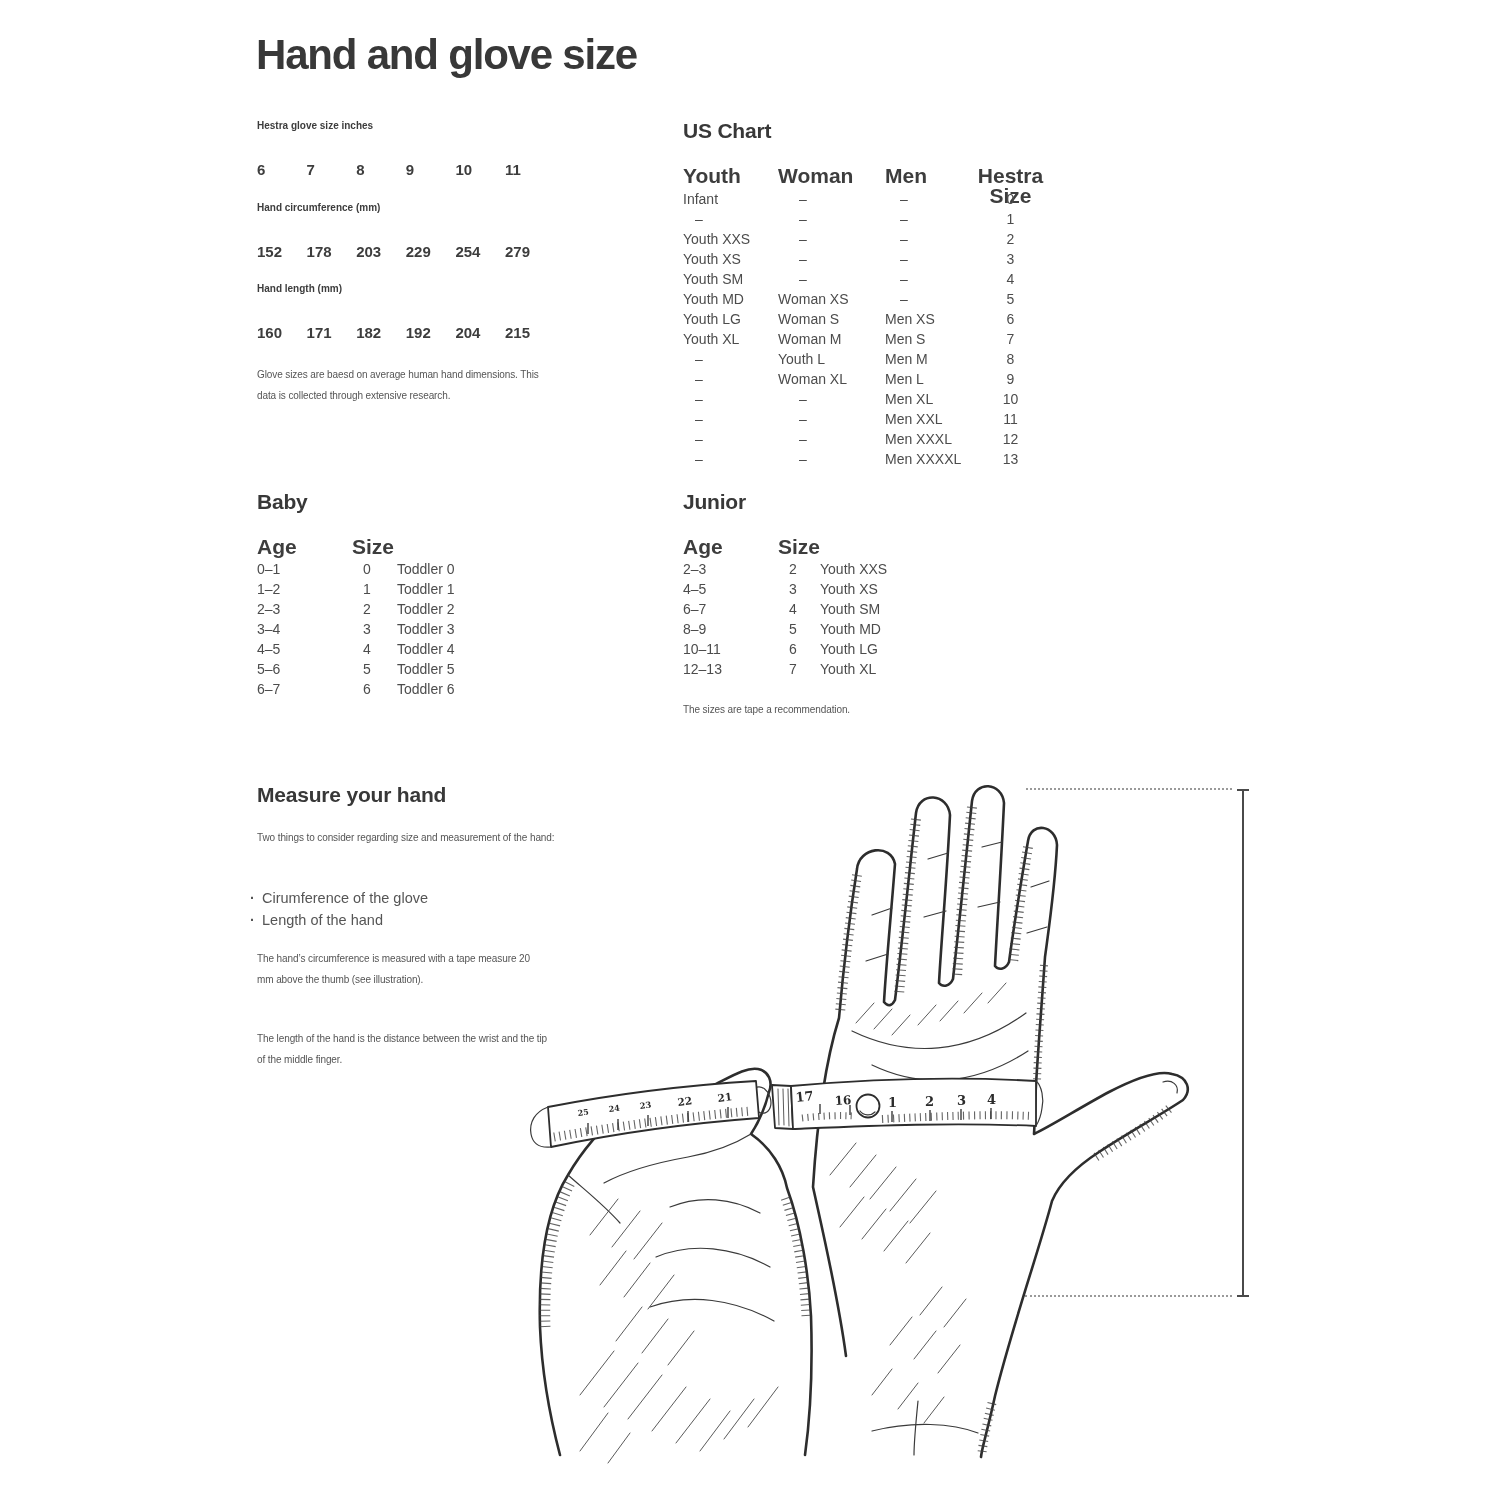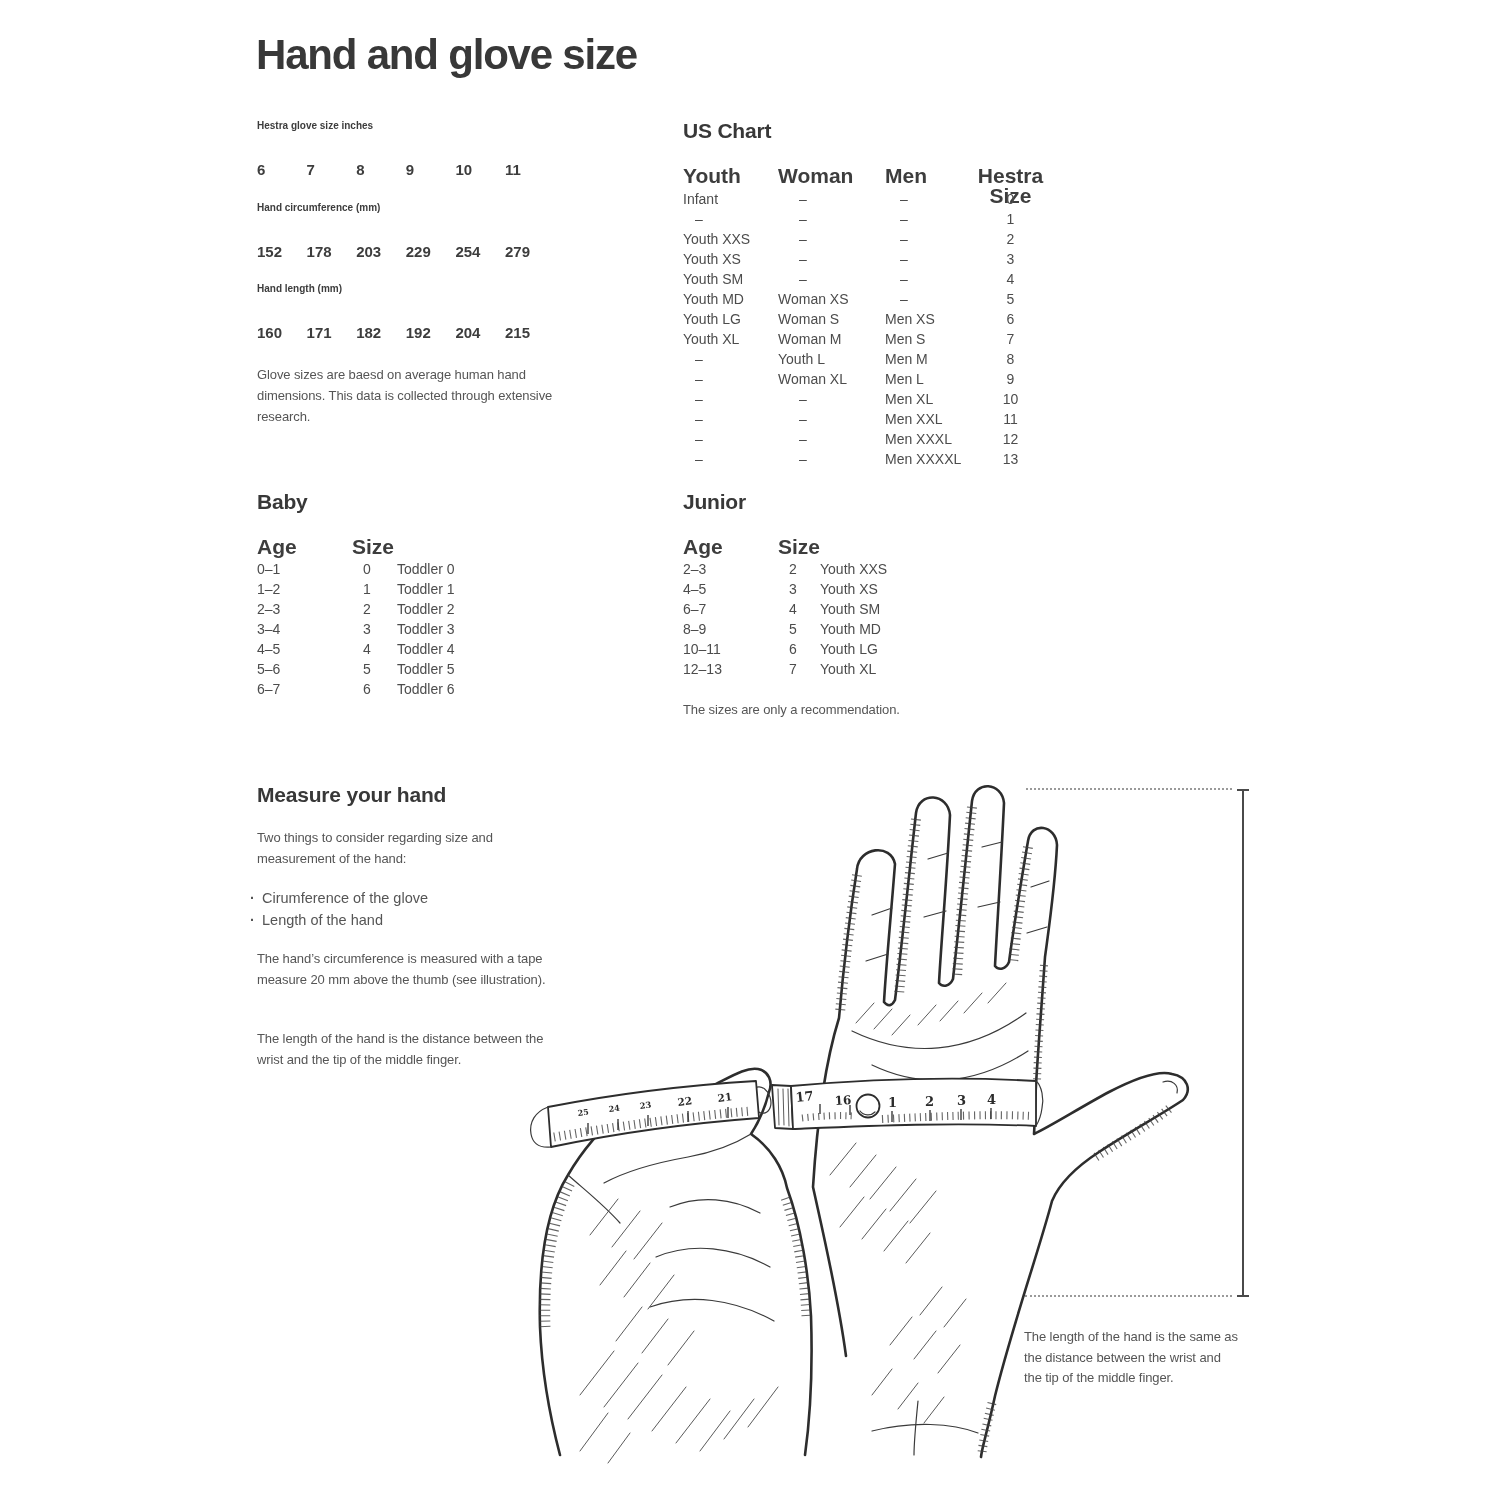--- a/index.html
+++ b/index.html
@@ -10,21 +10,21 @@
     color:#4c4c4c; overflow:hidden;
     -webkit-font-smoothing:antialiased;
   }
   .abs { position:absolute; }
   .title {
     left:256px; top:34px; font-size:42px; font-weight:700; color:#383838;
     letter-spacing:-1.2px; line-height:1;
   }
   .h2 { font-size:21px; font-weight:700; color:#383838; line-height:1; letter-spacing:-0.2px; }
   .lbl { font-size:10px; font-weight:700; color:#3d3d3d; line-height:1; }
-  .body-txt { font-size:13px; line-height:21px; color:#555; letter-spacing:-0.1px; }
+  .body-txt { font-size:10px; line-height:21px; color:#555; letter-spacing:-0.1px; }
 
   
   .numrow { display:grid; grid-template-columns:repeat(6,49.6px); left:257px;
             font-size:15px; font-weight:700; color:#3d3d3d; line-height:1; }
 
   
   .trow { display:grid; height:20px; line-height:20px; font-size:14px; color:#4c4c4c; }
   .thead { font-size:21px; font-weight:700; color:#3d3d3d; }
   .trow span { display:block; }
 
@@ -304,36 +304,35 @@
           <span class="c2">6</span>
           <span class="c3">Youth LG</span>
         </div>
 
         <div class="trow">
           <span class="c1">12–13</span>
           <span class="c2">7</span>
           <span class="c3">Youth XL</span>
         </div>
       </div>
-    <p class="abs body-txt" style="left:683px; top:699px; width:320px;">The sizes are only a recommendation.</p>
+    <p class="abs body-txt" style="left:683px; top:699px; width:320px;">The sizes are tape a recommendation.</p>
   </div>
 
   <div>
     <h2 class="abs h2" style="left:257px; top:784px;">Measure your hand</h2>
     <p class="abs body-txt" style="left:257px; top:827px; width:305px;">Two things to consider regarding size and measurement of the hand:</p>
     <div class="abs" style="left:250px; top:888px; width:305px;">
 
     <div class="bullet">Cirumference of the glove</div>
         <div class="bullet">Length of the hand</div>
       </div>
     <p class="abs body-txt" style="left:257px; top:948px; width:292px;">The hand’s circumference is measured with a tape measure 20 mm above the thumb (see illustration).</p>
     <p class="abs body-txt" style="left:257px; top:1028px; width:292px;">The length of the hand is the distance between the wrist and the tip of the middle finger.</p>
   </div>
 
-  <p class="abs body-txt" style="left:1024px; top:1327px; width:218px; line-height:20.5px;">The length of the hand is the same as the distance between the wrist and the tip of the middle finger.</p>
 
   <div class="abs dotline" style="left:1026px; top:788px; width:206px;"></div>
   <div class="abs dotline" style="left:1025px; top:1295px; width:207px;"></div>
   <div class="abs vline" style="left:1242px; top:789px; height:508px;"></div>
 
   <svg class="abs ill" viewBox="0 0 745 745">
 
     <g>
       <path class="fillw" d="M293 432 C297 368 306 305 319 263 C323 218 331 152 337 114 C339 92 371 88 375 109 C371 160 366 212 364 247 C368 252 372 251 375 245 C381 198 391 102 396 58 C399 36 428 38 430 60 C427 122 421 190 419 228 C423 233 430 231 433 224 C439 172 449 72 452 46 C455 25 482 27 484 48 C481 112 477 172 475 211 C479 216 486 214 489 207 C495 162 505 104 508 86 C511 66 536 70 537 90 C535 132 529 172 525 202 C522 246 518 295 516 330 C515 348 515 364 514 379 C531 371 561 352 589 337 C616 323 639 315 652 319 C668 322 672 335 663 345 C639 361 609 377 579 397 C556 412 540 427 532 446 C520 492 492 572 475 641 C467 678 462 692 461 702 L338 702 C334 662 329 642 326 601 C318 541 304 482 293 432 Z"></path>
       <path class="outl" d="M293 432 C297 368 306 305 319 263 C323 218 331 152 337 114 C339 92 371 88 375 109 C371 160 366 212 364 247 C368 252 372 251 375 245 C381 198 391 102 396 58 C399 36 428 38 430 60 C427 122 421 190 419 228 C423 233 430 231 433 224 C439 172 449 72 452 46 C455 25 482 27 484 48 C481 112 477 172 475 211 C479 216 486 214 489 207 C495 162 505 104 508 86 C511 66 536 70 537 90 C535 132 529 172 525 202 C522 246 518 295 516 330 C515 348 515 364 514 379 C531 371 561 352 589 337 C616 323 639 315 652 319 C668 322 672 335 663 345 C639 361 609 377 579 397 C556 412 540 427 532 446 C520 492 492 572 475 641 C467 678 462 692 461 702 M326 601 C318 541 304 482 293 432"></path>

